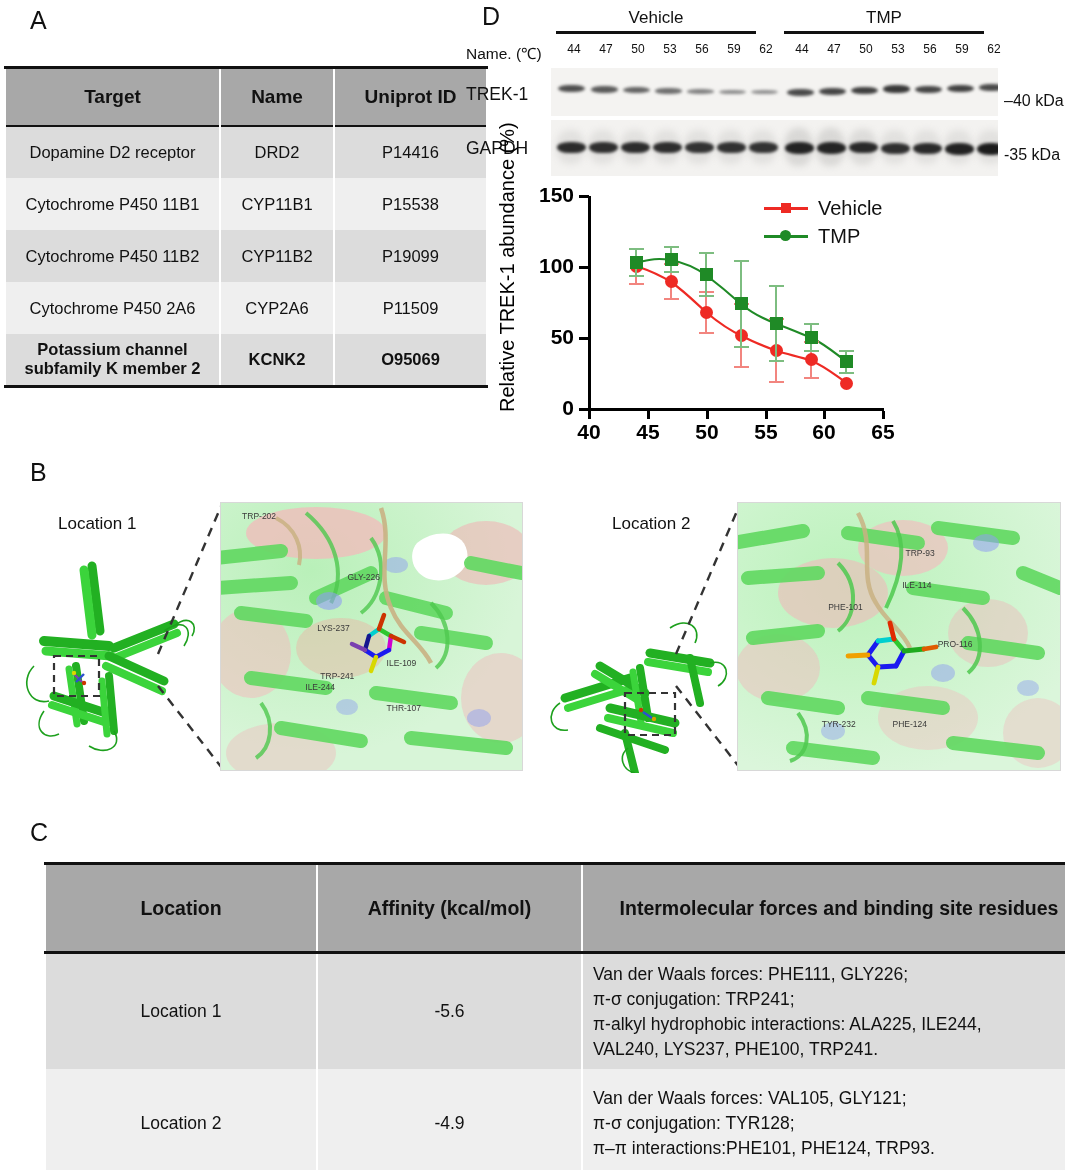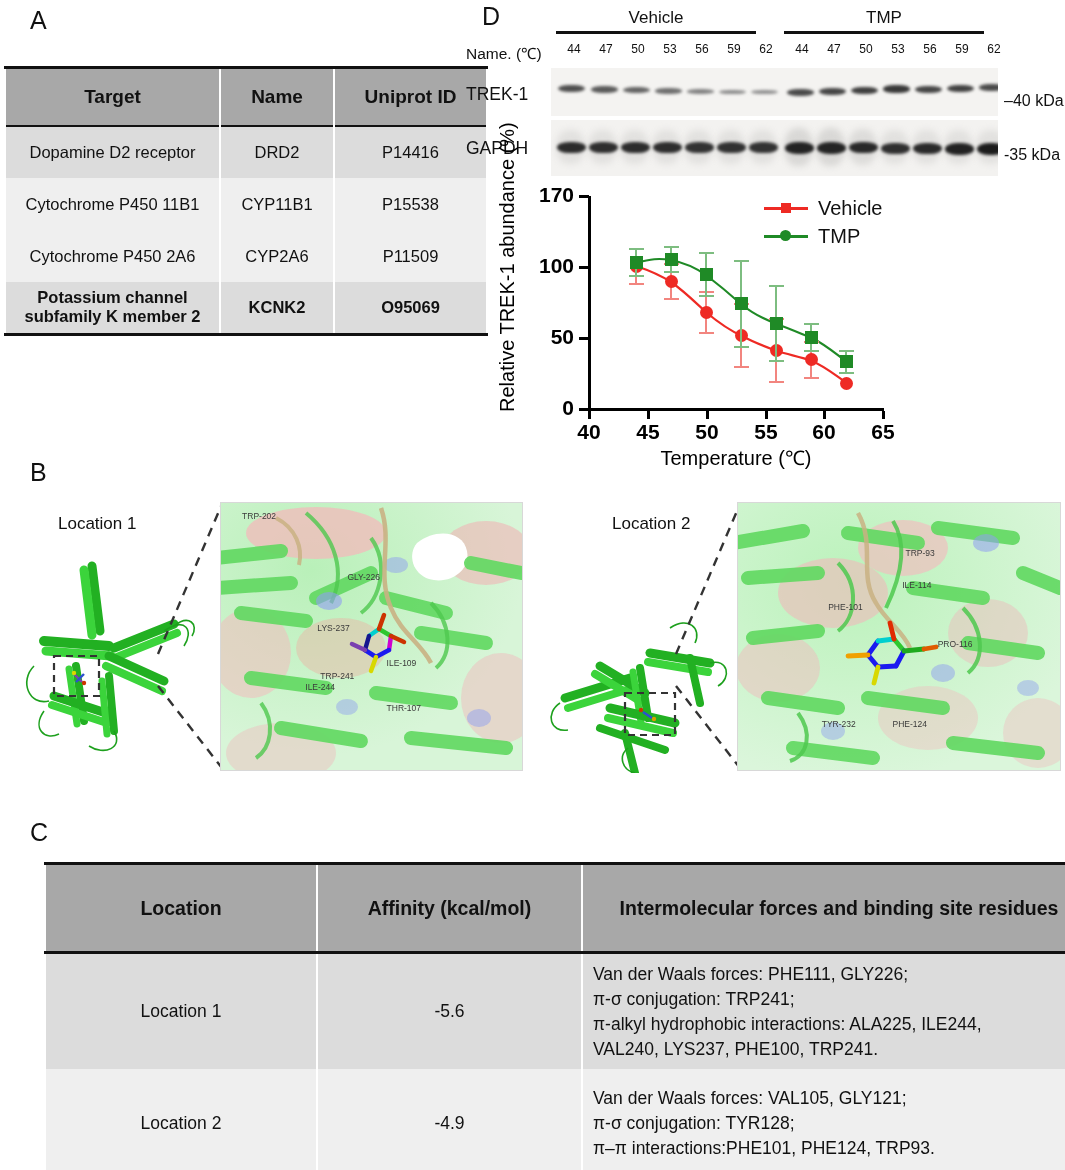--- a/index.html
+++ b/index.html
@@ -218,20 +218,25 @@
     <tbody>
       <tr class="shade-dark">
         <td>Dopamine D2 receptor</td>
         <td>DRD2</td>
         <td>P14416</td>
       </tr>
       <tr class="shade-light">
         <td>Cytochrome P450 11B1</td>
         <td>CYP11B1</td>
         <td>P15538</td>
+      </tr>
+      <tr class="shade-dark">
+        <td>Cytochrome P450 11B2</td>
+        <td>CYP11B2</td>
+        <td>P19099</td>
       </tr>
       <tr class="shade-light">
         <td>Cytochrome P450 2A6</td>
         <td>CYP2A6</td>
         <td>P11509</td>
       </tr>
       <tr class="bold-row">
         <td>Potassium channel subfamily K member 2</td>
         <td>KCNK2</td>
         <td>O95069</td>
@@ -325,41 +330,40 @@
 
       <div class="axis-line" style="left:122px; top:10px; width:2.8px; height:214px;"></div>
 
       <div class="axis-line" style="left:122px; top:222px; width:296px; height:2.8px;"></div>
 
       <div class="tick" style="left:113px; top:9px;   height:2.8px; width:10px;"></div>
       <div class="tick" style="left:113px; top:80px;  height:2.8px; width:10px;"></div>
       <div class="tick" style="left:113px; top:151px; height:2.8px; width:10px;"></div>
       <div class="tick" style="left:113px; top:222px; height:2.8px; width:10px;"></div>
 
-      <div class="ytick-lbl" style="left:60px;  top:-3px;">170</div>
+      <div class="ytick-lbl" style="left:60px;  top:-3px;">150</div>
       <div class="ytick-lbl" style="left:60px;  top:68px;">100</div>
       <div class="ytick-lbl" style="left:60px;  top:139px;">50</div>
       <div class="ytick-lbl" style="left:60px;  top:210px;">0</div>
 
       <div class="tickx" style="left:122px; top:225px;"></div>
       <div class="tickx" style="left:181px; top:225px;"></div>
       <div class="tickx" style="left:240px; top:225px;"></div>
       <div class="tickx" style="left:299px; top:225px;"></div>
       <div class="tickx" style="left:357px; top:225px;"></div>
       <div class="tickx" style="left:416px; top:225px;"></div>
 
       <div class="xtick-lbl" style="left:99px;  top:234px;">40</div>
       <div class="xtick-lbl" style="left:158px; top:234px;">45</div>
       <div class="xtick-lbl" style="left:217px; top:234px;">50</div>
       <div class="xtick-lbl" style="left:276px; top:234px;">55</div>
       <div class="xtick-lbl" style="left:334px; top:234px;">60</div>
       <div class="xtick-lbl" style="left:393px; top:234px;">65</div>
 
       <div id="ylabel" style="left:30px; top:226px;">Relative TREK-1 abundance (%)</div>
-      <div id="xlabel" style="left:110px; top:258px;">Temperature (℃)</div>
 
       <svg width="599" height="270" style="position:absolute; left:0; top:0; pointer-events:none;">
 
         <path d="M170,77 C185,73 192,72 205,74 C220,77 230,82 240,89
                  C253,99 266,110 275,118 C287,128 300,134 311,138
                  C324,143 336,148 346,152 C360,159 370,168 381,176" fill="none" stroke="#1f8a26" stroke-width="2.2"></path>
 
         <path d="M170,80 C182,84 194,89 205,96 C218,105 230,117 241,127
                  C253,137 265,145 276,150 C289,157 300,161 311,165
                  C324,169 335,171 346,175 C360,181 370,190 381,197" fill="none" stroke="#ee2a24" stroke-width="2.2"></path>

